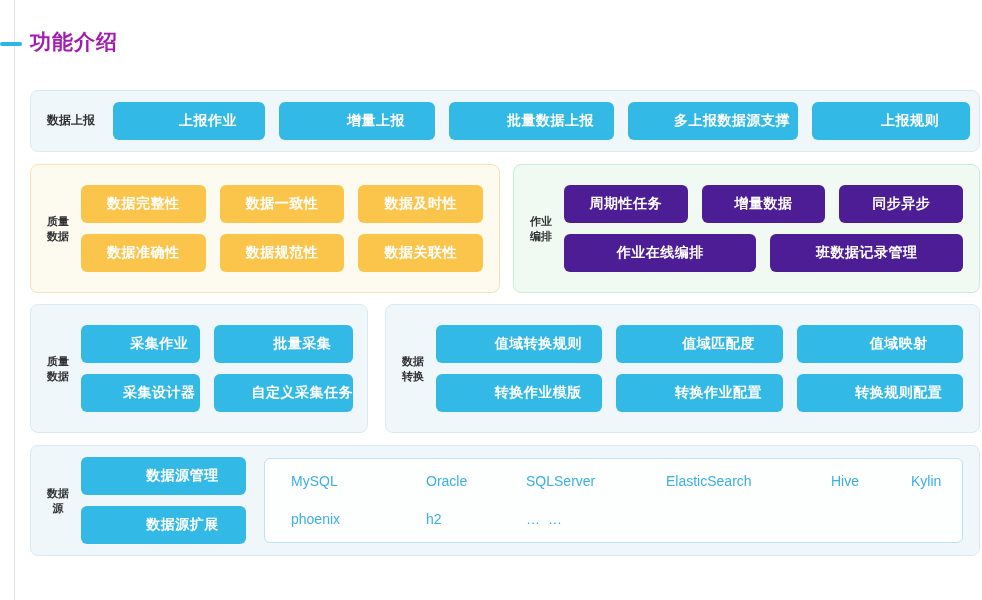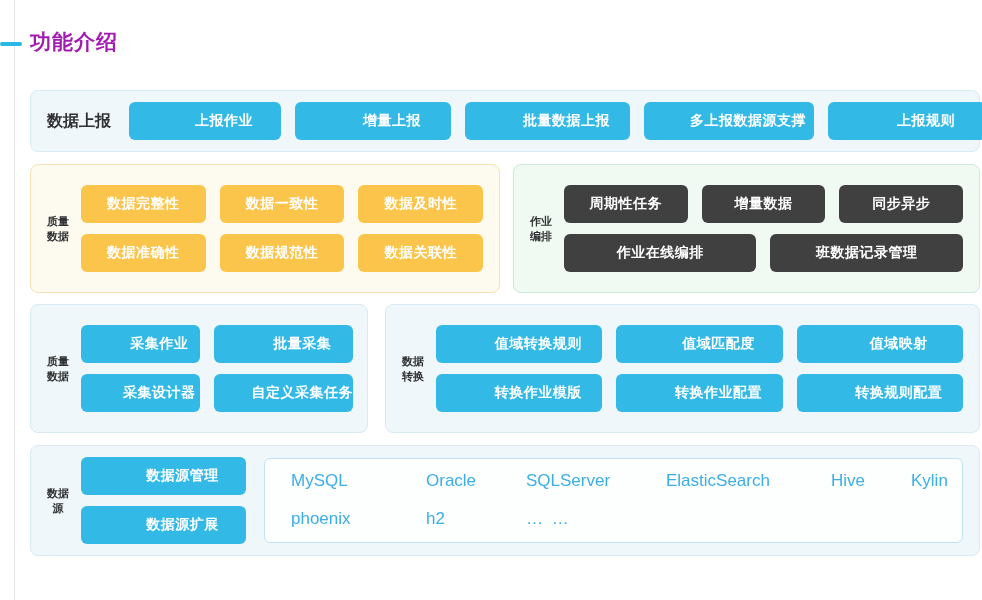--- a/index.html
+++ b/index.html
@@ -66,21 +66,21 @@
     line-height: 1.28;
     text-align: center;
     width: 30px;
     letter-spacing: 0px;
     word-break: break-all;
     white-space: normal;
   }
   .side-label.horiz {
     width: auto;
     white-space: nowrap;
-    font-size: 16px;
+    font-size: 12px;
   }
 
   
   .chips {
     flex: 1 1 auto;
     display: grid;
     gap: 11px 14px;
   }
   .chip {
     border-radius: 6px;
@@ -89,21 +89,21 @@
     font-weight: bold;
     display: flex;
     align-items: center;
     justify-content: center;
     height: 38px;
     letter-spacing: 0.5px;
     white-space: nowrap;
   }
   .chip.blue  { background: #33b9e6; padding-left: 38px; }
   .chip.amber { background: #fbc54c; }
-  .chip.green { background: #404040; }
+  .chip.green { background: #4c1d95; }
 
   
   #panel-report {
     left: 30px; top: 90px; width: 950px; height: 62px;
     padding: 0 16px;
   }
   #panel-report .side-label.horiz { margin-right: 18px; }
   #panel-report .chips {
     grid-template-columns: 152px 156px 165px 170px 158px;
     justify-content: space-between;
@@ -178,21 +178,21 @@
     border: 1px solid #bfe3f4;
     border-radius: 6px;
     display: grid;
     grid-template-columns: 135px 100px 140px 165px 80px 1fr;
     grid-auto-rows: 38px;
     align-items: center;
     padding: 3px 0 3px 26px;
   }
   .db-name {
     color: #3caee6;
-    font-size: 17px;
+    font-size: 14px;
     white-space: nowrap;
   }
   .db-name.ellipsis { letter-spacing: 2px; }
 </style>
 </head>
 <body>
 
 <div class="rail"></div>
 <div class="title-dash"></div>
 <div class="page-title">功能介绍</div>

